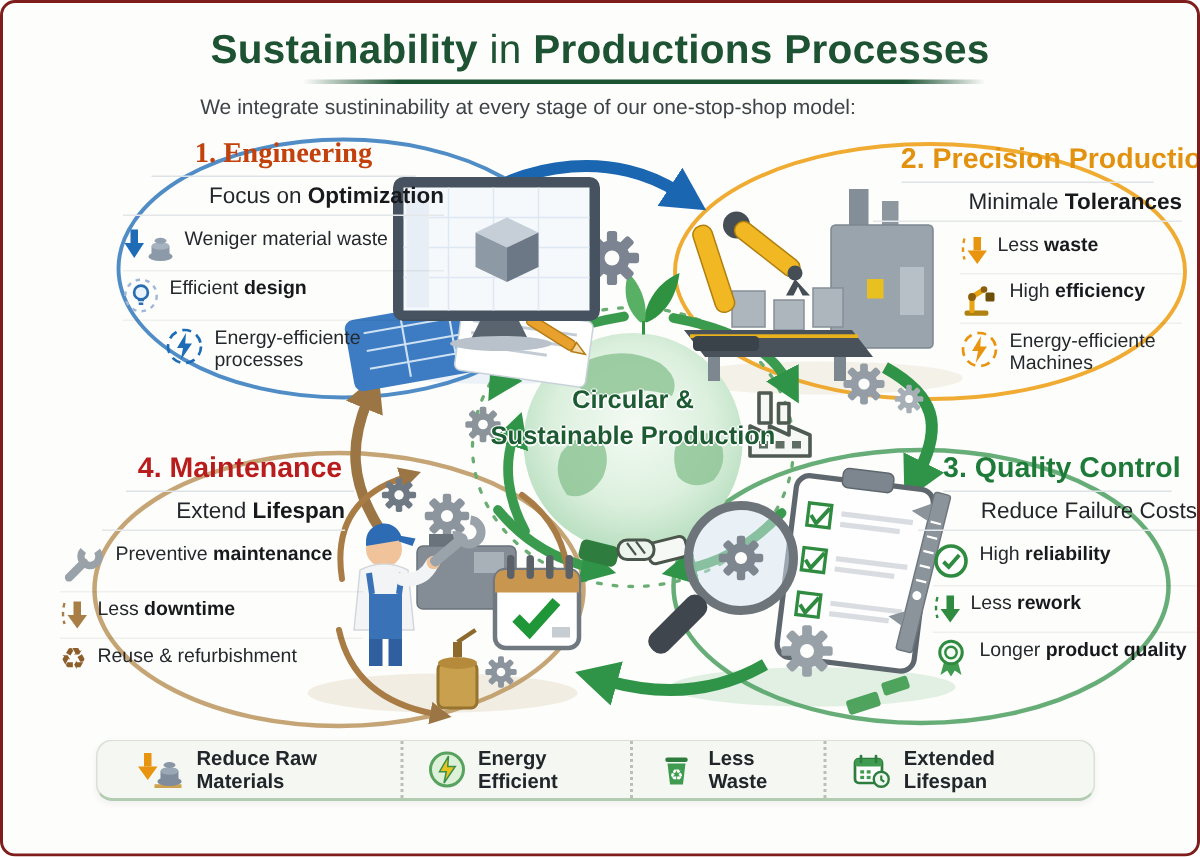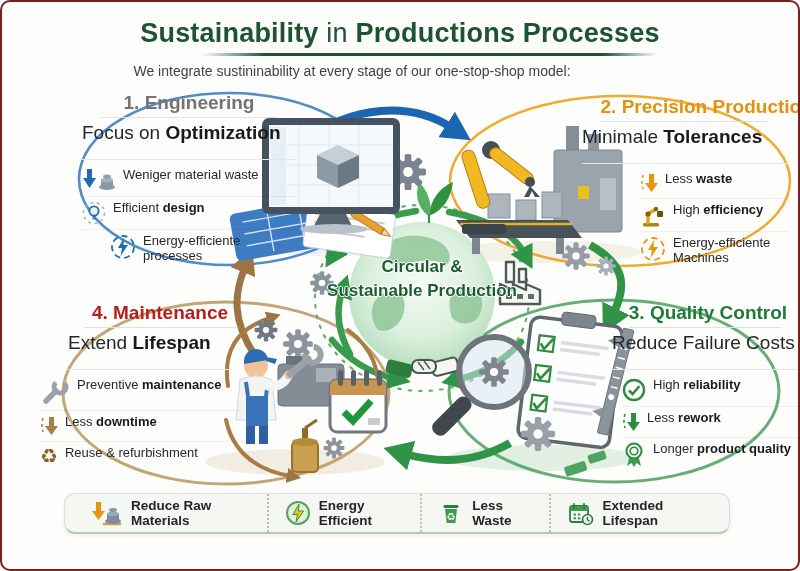--- a/index.html
+++ b/index.html
@@ -15,32 +15,32 @@
   .hdr-title .b { font-weight:700; }
   .title-underline { position:absolute; top:51px; left:200px; width:455px; height:3px; border-radius:2px;
                background:linear-gradient(90deg, rgba(29,82,51,0), #1d5233 14%, #1d5233 88%, rgba(29,82,51,0)); }
   .hdr-sub { position:absolute; top:61px; left:0; width:700px; text-align:center;
              font-size:14px; color:#3d4348; }
 
   
   .stage { position:absolute; }
   .stage-title { font-size:19px; font-weight:700; text-align:center; padding-bottom:3px;
                  border-bottom:1px solid #dde2e6; width:82%; margin:0 auto; white-space:nowrap; }
-  .tagline { font-size:19px; text-align:left; color:#23272b; padding:4px 0 15px;
+  .tagline { font-size:15px; text-align:right; color:#23272b; padding:4px 0 4px;
              border-bottom:1px solid #e4e7ea; }
   .tagline b, .item b { font-weight:700; color:#17191c; }
   .items { list-style:none; margin-top:4px; }
   .item { display:flex; align-items:flex-start; gap:7px; padding:4px 0; min-height:30px;
           font-size:13px; color:#24282c; border-bottom:1px solid rgba(0,0,0,.055); }
   .item:last-child { border-bottom:none; }
   .ic { flex:0 0 auto; display:inline-flex; align-items:center; justify-content:center; }
   .txt { line-height:1.15; }
 
   .stage-eng  { left:80px;  top:90px;  width:214px; }
-  .stage-eng .stage-title { color:#737373; }
+  .stage-eng .stage-title { color:#c2410c;font-family:Liberation Serif, serif; }
   .stage-eng .item:nth-child(3) { margin-left:28px; }
 
   .stage-prec { left:580px; top:94px;  width:206px; }
   .stage-prec .stage-title { color:#e2920f; }
   .stage-prec .items { margin-left:58px; }
 
   .stage-qual { left:610px; top:300px; width:186px; }
   .stage-qual .stage-title { color:#1e7a38; }
   .stage-qual .items { margin-left:10px; }
 

